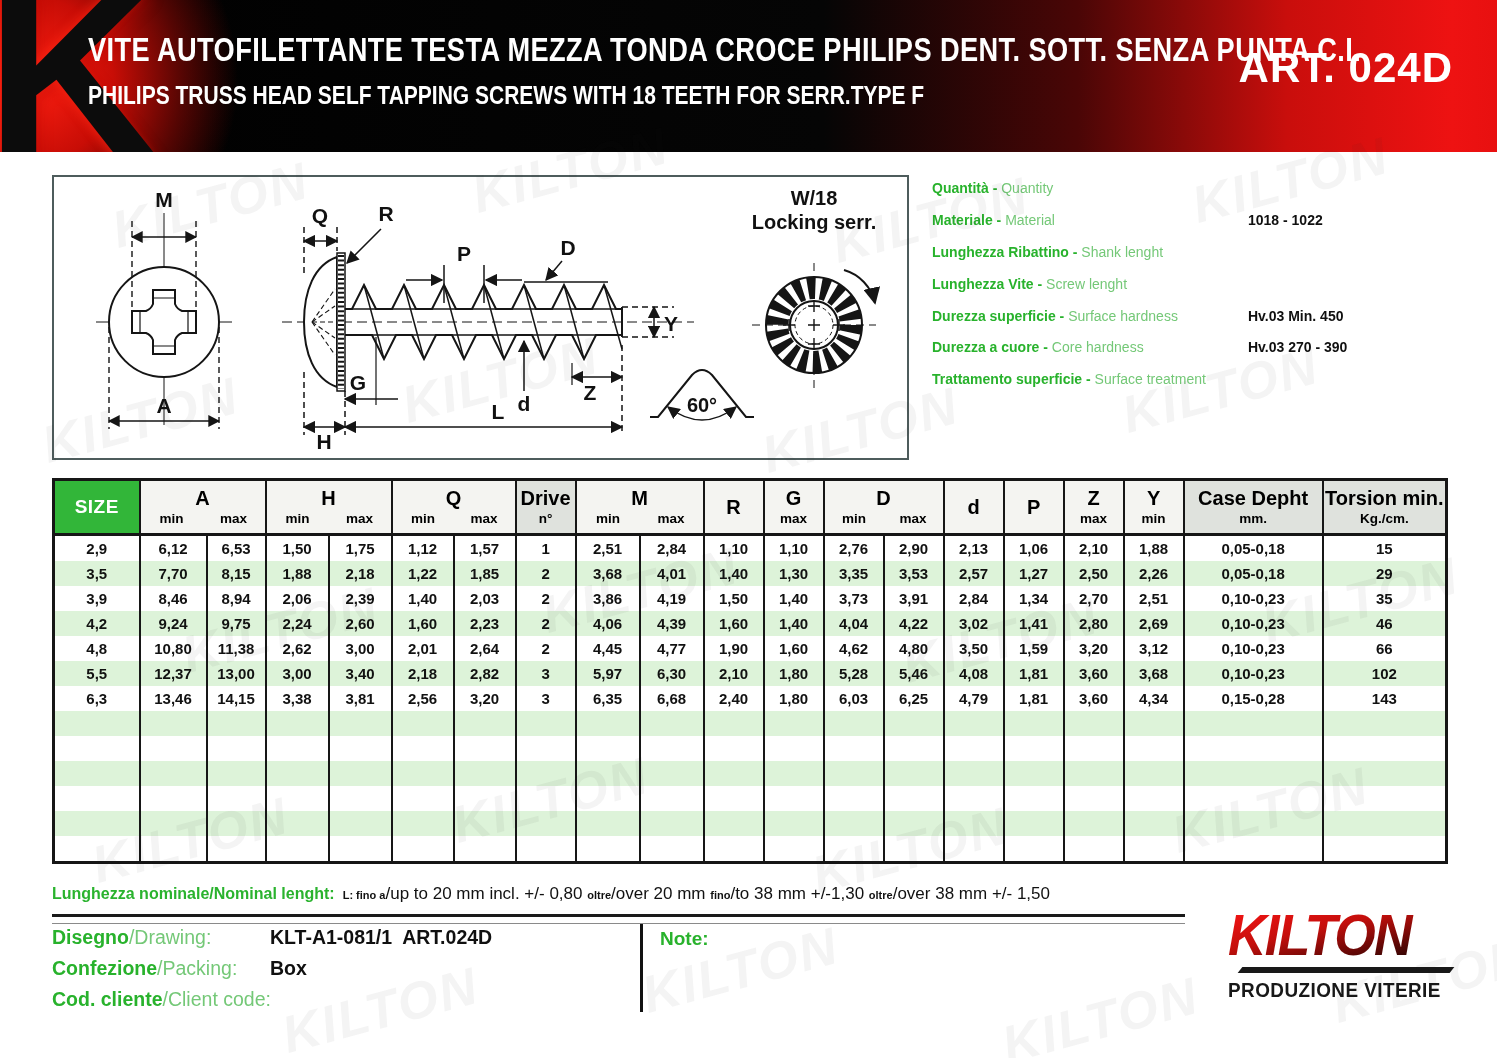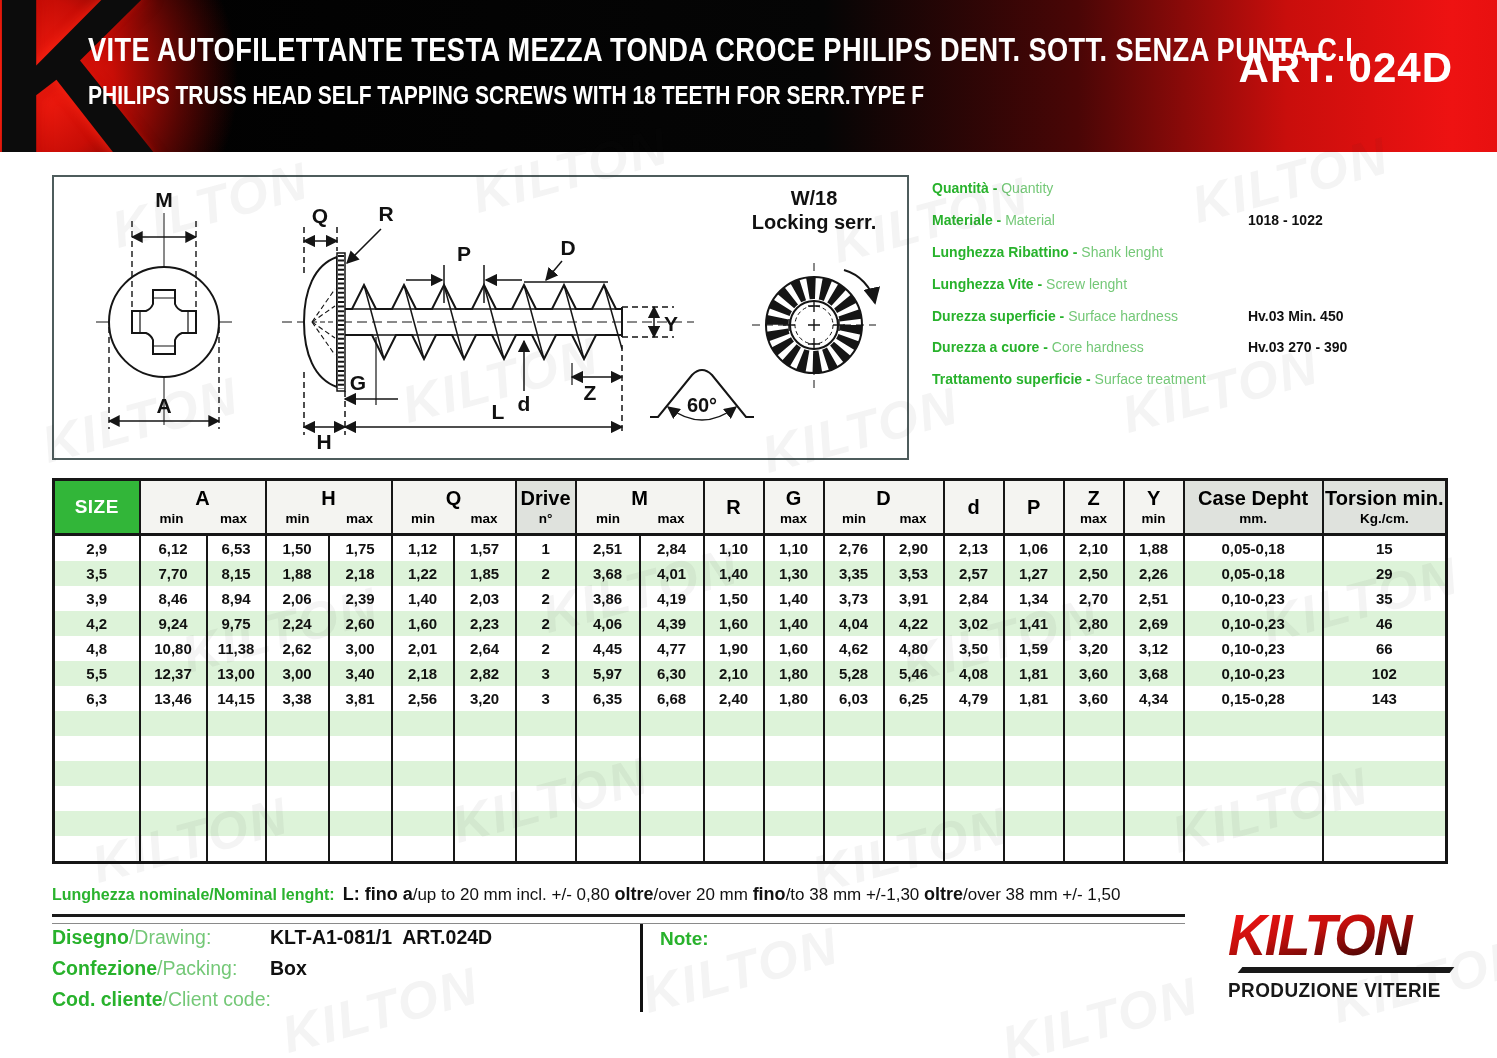--- a/index.html
+++ b/index.html
@@ -55,21 +55,21 @@
   .h-size .h-letter{font-size:19px;letter-spacing:.5px;}
   .h-sub{display:flex;font-size:13.5px;font-weight:bold;line-height:18px;}
   .h-sub span{flex:1;}
   .h-single .h-letter{line-height:52px;}
   .dims-table tbody td{height:25px;font-size:15px;font-weight:bold;color:#111;}
   .dims-table tbody tr:nth-child(even){background:#ddf3d9;}
   
   .nominal{position:absolute;left:52px;top:884px;white-space:nowrap;}
   .nom-label{color:#2ab32e;font-weight:bold;font-size:16px;margin-right:8px;}
   .seg{font-size:17px;color:#111;}
-  .seg-b{font-size:18px;color:#111;font-weight:bold;}
+  .seg-b{font-size:11px;color:#111;font-weight:bold;}
   
   .rule{position:absolute;left:52px;top:914px;width:1133px;height:6px;
     border-top:3px solid #1a1a1a;border-bottom:1px solid #8a8a8a;}
   .footer-fields{position:absolute;left:52px;top:926px;}
   .f-row{position:relative;height:31px;white-space:nowrap;font-size:19.5px;}
   .f-val{position:absolute;left:218px;top:0;color:#101010;font-weight:bold;white-space:pre;}
   .note-divider{position:absolute;left:640px;top:924px;width:3px;height:88px;background:#111;}
   .note-label{position:absolute;left:660px;top:928px;font-size:19px;font-weight:bold;color:#28b22c;}
   
   .logo{position:absolute;left:1228px;top:906px;width:240px;}

